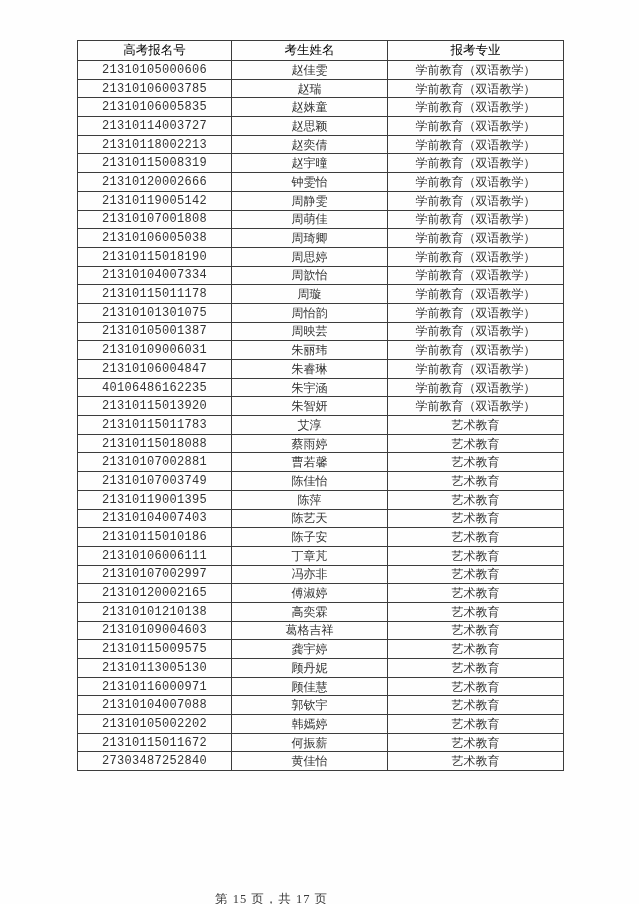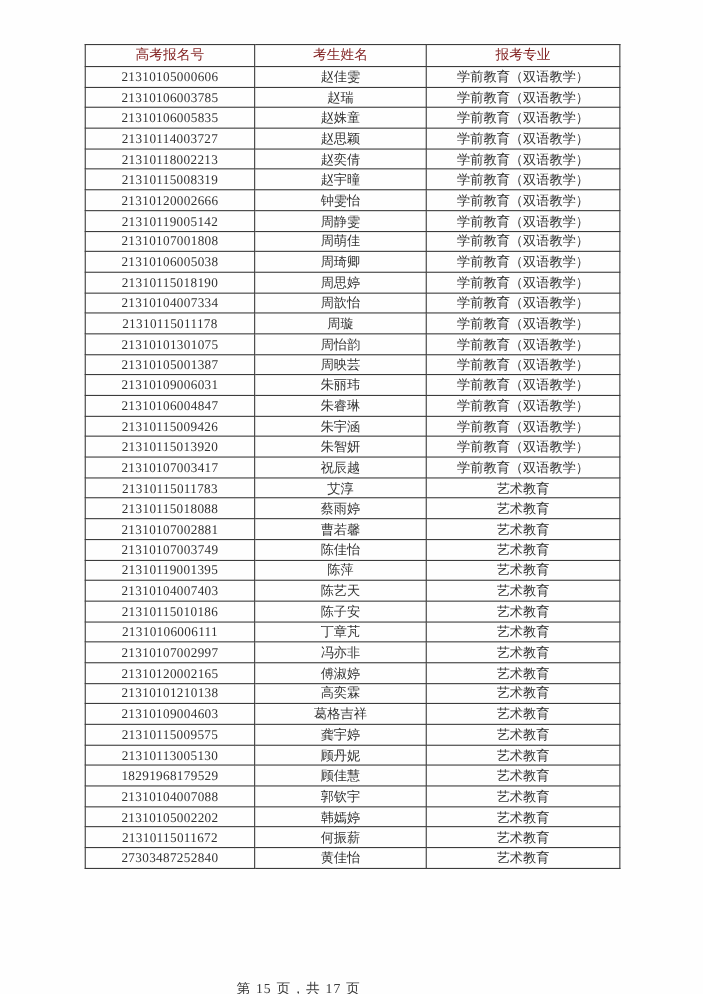--- a/index.html
+++ b/index.html
@@ -31,26 +31,26 @@
     font-size: 12px;
     line-height: 1;
     white-space: nowrap;
     overflow: hidden;
     font-weight: normal;
     color: #333333;
   }
   table.roster th {
     height: 20px;
     font-size: 12.5px;
-    color: #7f1d1d;
+    color: #000000;
   }
   col.c1 { width: 154px; }
   col.c2 { width: 156px; }
   col.c3 { width: 176px; }
-  td.num { font-family: Liberation Serif, serif; letter-spacing: 0.3px; }
+  td.num { font-family: Liberation Mono, monospace; letter-spacing: 0.3px; }
   .footer {
     position: absolute;
     left: 0; top: 891px;
     width: 543px;
     text-align: center;
     font-size: 12.5px;
     color: #3a3a3a;
     letter-spacing: 1px;
   }
 </style>
@@ -151,35 +151,30 @@
           <td class="num">21310109006031</td>
           <td>朱丽玮</td>
           <td>学前教育（双语教学）</td>
         </tr>
         <tr>
           <td class="num">21310106004847</td>
           <td>朱睿琳</td>
           <td>学前教育（双语教学）</td>
         </tr>
         <tr>
-          <td class="num">21310115009426</td>
+          <td class="num">40106486162235</td>
           <td>朱宇涵</td>
           <td>学前教育（双语教学）</td>
         </tr>
         <tr>
           <td class="num">21310115013920</td>
           <td>朱智妍</td>
           <td>学前教育（双语教学）</td>
         </tr>
         <tr>
-          <td class="num">21310107003417</td>
-          <td>祝辰越</td>
-          <td>学前教育（双语教学）</td>
-        </tr>
-        <tr>
           <td class="num">21310115011783</td>
           <td>艾淳</td>
           <td>艺术教育</td>
         </tr>
         <tr>
           <td class="num">21310115018088</td>
           <td>蔡雨婷</td>
           <td>艺术教育</td>
         </tr>
         <tr>
@@ -236,21 +231,21 @@
           <td class="num">21310115009575</td>
           <td>龚宇婷</td>
           <td>艺术教育</td>
         </tr>
         <tr>
           <td class="num">21310113005130</td>
           <td>顾丹妮</td>
           <td>艺术教育</td>
         </tr>
         <tr>
-          <td class="num">18291968179529</td>
+          <td class="num">21310116000971</td>
           <td>顾佳慧</td>
           <td>艺术教育</td>
         </tr>
         <tr>
           <td class="num">21310104007088</td>
           <td>郭钦宇</td>
           <td>艺术教育</td>
         </tr>
         <tr>
           <td class="num">21310105002202</td>

